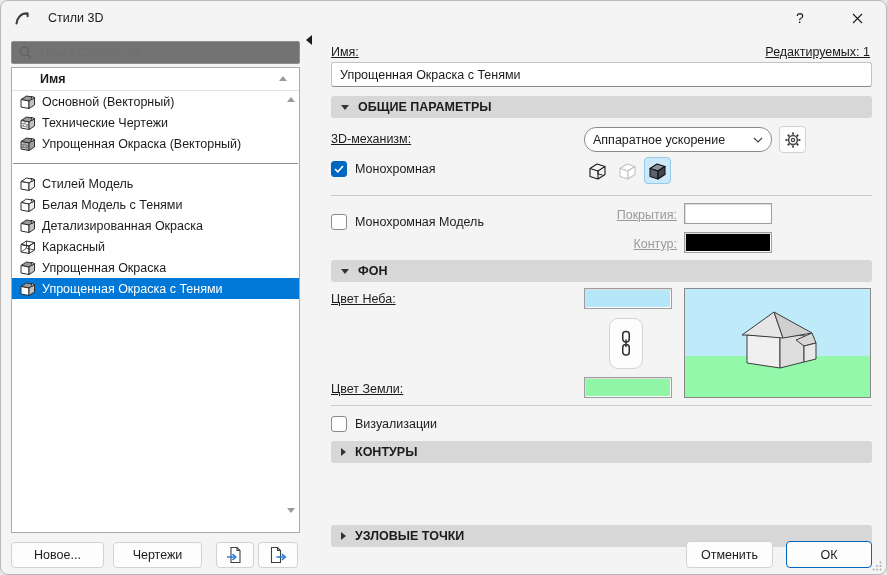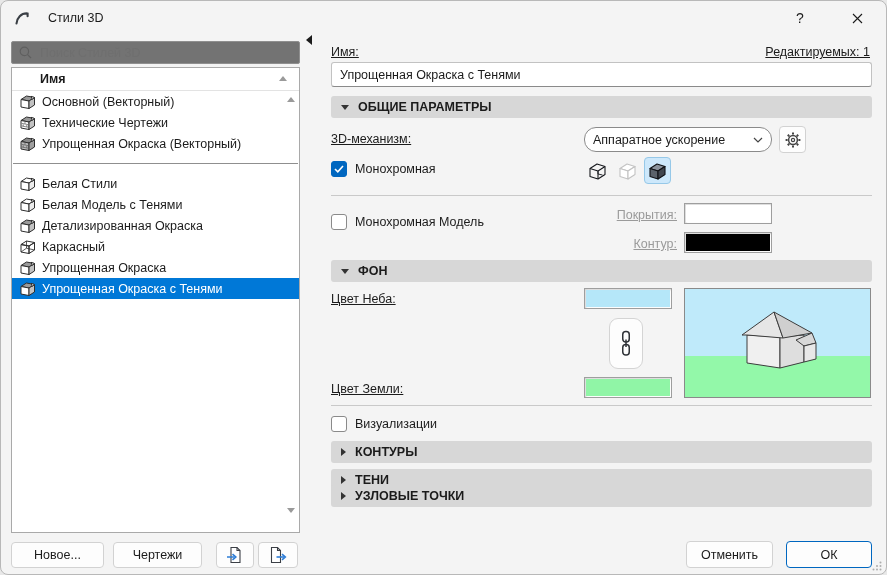--- a/index.html
+++ b/index.html
@@ -55,21 +55,21 @@
   .r-editable{right:16px;top:44px;text-align:right;margin-left:32px;}
   .name-input{position:absolute;left:330px;top:61px;width:541px;height:25px;box-sizing:border-box;
     background:#fff;border:1px solid #c2c2c2;border-bottom-color:#8a8a8a;border-radius:3px;
     padding:0 8px;font:12.5px "Liberation Sans",sans-serif;color:#1b1b1b;outline:none;}
   .sec{position:absolute;left:330px;width:541px;height:22px;background:#d7d7d7;border-radius:3px;
     box-sizing:border-box;display:flex;align-items:center;padding-left:10px;font-weight:bold;cursor:default;}
   .sec .sec-tri{margin-right:9px;display:inline-block;}
   .tri-exp{width:0;height:0;border-left:4px solid transparent;border-right:4px solid transparent;border-top:5px solid #333;}
   .tri-col{width:0;height:0;border-top:4px solid transparent;border-bottom:4px solid transparent;border-left:5px solid #333;}
   .sec-general{top:95px;} .sec-bg{top:259px;}
-  .sec-contours{top:440px;} .sec-shadows{top:468px;} .sec-nodes{top:484px;}
+  .sec-contours{top:440px;} .sec-shadows{top:468px;} .sec-nodes{top:524px;}
   .combo{position:absolute;left:583px;top:126px;width:188px;height:25px;box-sizing:border-box;background:#fff;
     border:1px solid #8a8a8a;border-radius:12px;display:flex;align-items:center;padding:0 8px;cursor:default;}
   .combo .cv{flex:1;}
   .gear-btn{position:absolute;left:778px;top:125px;width:27px;height:27px;box-sizing:border-box;
     background:#fdfdfd;border:1px solid #d2d2d2;border-radius:4px;display:flex;align-items:center;justify-content:center;}
   .cbrow{position:absolute;display:flex;align-items:center;}
   .cb{width:16px;height:16px;box-sizing:border-box;border:1px solid #8a8a8a;border-radius:3px;background:#fff;
     display:inline-flex;align-items:center;justify-content:center;flex:none;}
   .cb svg{opacity:0;}
   .cb.checked{background:var(--acc,#0067c0);border-color:var(--acc,#0067c0);}
@@ -182,21 +182,21 @@
           <span class="li-icon">
             <svg width="17" height="16" viewBox="0 0 17 16">
               <g stroke="#2e2e2e" stroke-width="1" stroke-linejoin="round">
                 <polygon points="2,5.5 7.5,2 15.5,3.5 10,7" fill="#ffffff"></polygon>
                 <polygon points="2,5.5 10,7 10,14.5 2,13" fill="#ffffff"></polygon>
                 <polygon points="10,7 15.5,3.5 15.5,11 10,14.5" fill="#ececec"></polygon>
                 <polygon points="12,2.3 15.5,3.5 13.4,5.3" fill="#ffffff"></polygon>
               </g>
             </svg>
           </span>
-          <span class="li-label">Белая Стили</span>
+          <span class="li-label">Стилей Модель</span>
         </div>
         <div class="list-row">
           <span class="li-icon">
             <svg width="17" height="16" viewBox="0 0 17 16">
               <g stroke="#2e2e2e" stroke-width="1" stroke-linejoin="round">
                 <polygon points="2,5.5 7.5,2 15.5,3.5 10,7" fill="#ffffff"></polygon>
                 <polygon points="2,5.5 10,7 10,14.5 2,13" fill="#ffffff"></polygon>
                 <polygon points="10,7 15.5,3.5 15.5,11 10,14.5" fill="#ececec"></polygon>
                 <polygon points="12,2.3 15.5,3.5 13.4,5.3" fill="#ffffff"></polygon>
               </g>
@@ -414,24 +414,20 @@
           <path d="M1 4 L3.8 6.8 L9 1" fill="none" stroke="#fff" stroke-width="1.6"></path>
         </svg>
     </span>
     <span class="cb-label">Визуализации</span>
   </div>
 
   <div class="sec sec-contours">
     <span class="sec-tri tri-col"></span>
     <span>КОНТУРЫ</span>
   </div>
-  <div class="sec sec-shadows">
-    <span class="sec-tri tri-col"></span>
-    <span>ТЕНИ</span>
-  </div>
   <div class="sec sec-nodes">
     <span class="sec-tri tri-col"></span>
     <span>УЗЛОВЫЕ ТОЧКИ</span>
   </div>
 
   <div class="btn btn-cancel">Отменить</div>
   <div class="btn btn-ok">ОК</div>
 
   <svg class="grip" width="10" height="10" viewBox="0 0 10 10">
     <g fill="#adadad">

